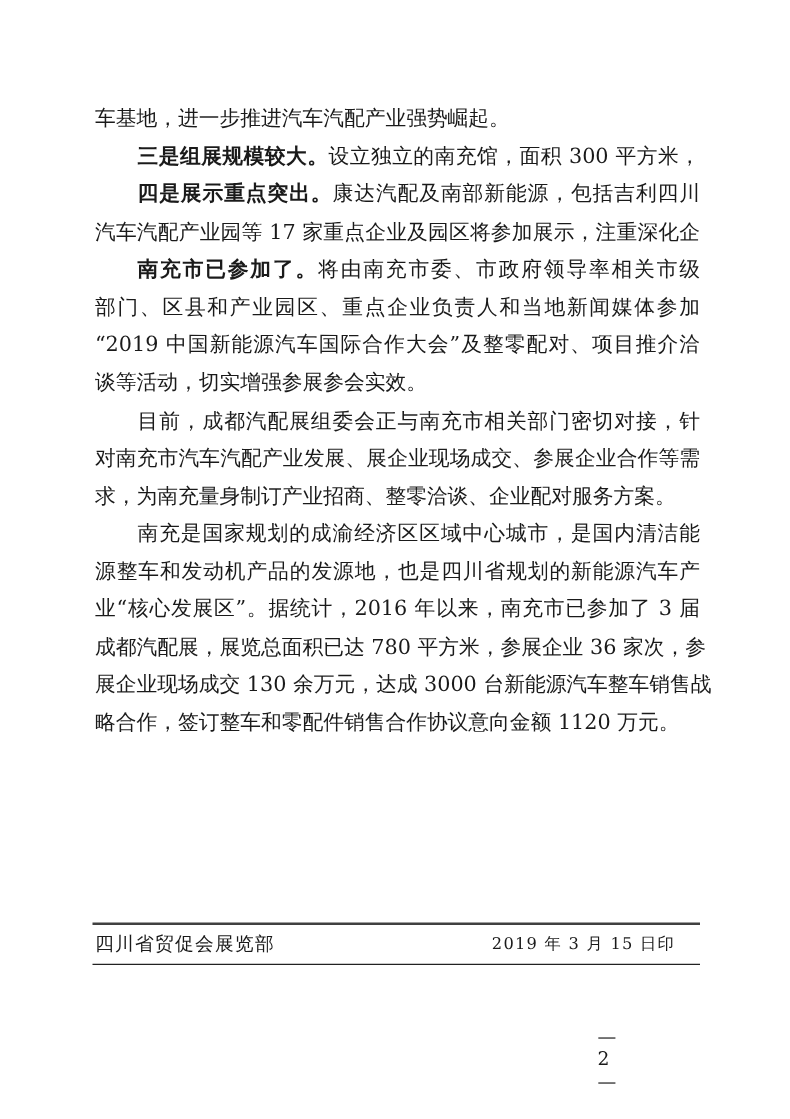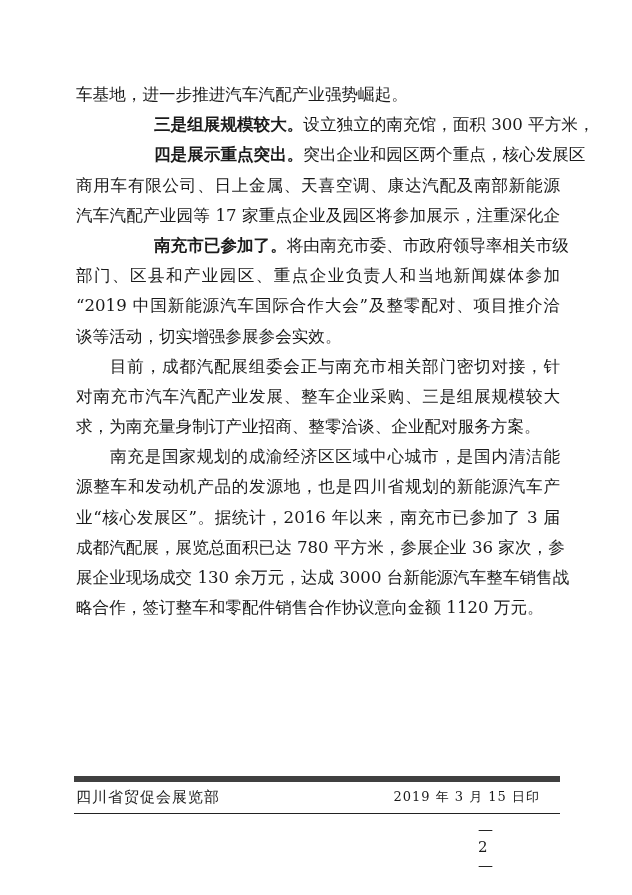--- a/index.html
+++ b/index.html
@@ -4,47 +4,46 @@
   <style>
     html, body { margin: 0; padding: 0; background: #ffffff; }
     body { width: 632px; height: 895px; position: relative; overflow: hidden;
       font-family: "DejaVu Serif", "Liberation Serif", serif; color: #1a1a1a; }
     .page { position: absolute; left: 0; top: 0; width: 501px; height: 895px; }
     .body-text { position: absolute; left: 76px; top: 80px; width: 484px; }
     .line { height: 30.2px; line-height: 30.2px; font-size: 16.6px; white-space: nowrap;
       text-align: justify; text-align-last: justify; letter-spacing: 0; }
     .line.last { text-align-last: left; }
     .indent { padding-left: 34px; }
-    .bold { font-family: "DejaVu Sans", "Liberation Sans", sans-serif; font-weight: bold; margin-left: 44px; }
-    .footer { position: absolute; left: 74px; top: 776px; width: 486px; height: 31px;
-      border-top: 6px solid #404040; border-bottom: 1.5px solid #222; }
+    .bold { font-family: "DejaVu Sans", "Liberation Sans", sans-serif; font-weight: bold; }
+    .footer { position: absolute; left: 74px; top: 738px; width: 486px; height: 31px;
+      border-top: 2px solid #404040; border-bottom: 1.5px solid #222; }
     .footer-left { position: absolute; left: 2px; top: 6px; font-size: 15px; letter-spacing: 1px; }
     .footer-right { position: absolute; right: 20px; top: 6px; font-size: 13px; letter-spacing: 1px; }
     .page-num { position: absolute; left: 478px; top: 820px; font-size: 15px; }
   </style>
 </head>
 <body>
 
 <div class="page">
   <div class="body-text">
     <div class="line last">车基地，进一步推进汽车汽配产业强势崛起。</div>
 
     <div class="line indent"><span class="bold">三是组展规模较大。</span><span>设立独立的南充馆，面积 300 平方米，</span></div>
 
-    <div class="line indent"><span class="bold">四是展示重点突出。</span><span>突出企业和园区两个重点，核心发展区</span></div>
-    <div class="line">商用车有限公司、日上金属、天喜空调、康达汽配及南部新能源</div>
+    <div class="line indent"><span class="bold">四是展示重点突出。</span><span>康达汽配及南部新能源，包括吉利四川</span></div>
     <div class="line">汽车汽配产业园等 17 家重点企业及园区将参加展示，注重深化企</div>
 
     <div class="line indent"><span class="bold">南充市已参加了。</span><span>将由南充市委、市政府领导率相关市级</span></div>
     <div class="line">部门、区县和产业园区、重点企业负责人和当地新闻媒体参加</div>
     <div class="line">“2019 中国新能源汽车国际合作大会”及整零配对、项目推介洽</div>
     <div class="line last">谈等活动，切实增强参展参会实效。</div>
 
     <div class="line indent">目前，成都汽配展组委会正与南充市相关部门密切对接，针</div>
-    <div class="line">对南充市汽车汽配产业发展、整车企业采购、三是组展规模较大</div>
+    <div class="line">对南充市汽车汽配产业发展、展企业现场成交、参展企业合作等需</div>
     <div class="line last">求，为南充量身制订产业招商、整零洽谈、企业配对服务方案。</div>
 
     <div class="line indent">南充是国家规划的成渝经济区区域中心城市，是国内清洁能</div>
     <div class="line">源整车和发动机产品的发源地，也是四川省规划的新能源汽车产</div>
     <div class="line">业“核心发展区”。据统计，2016 年以来，南充市已参加了 3 届</div>
     <div class="line">成都汽配展，展览总面积已达 780 平方米，参展企业 36 家次，参</div>
     <div class="line">展企业现场成交 130 余万元，达成 3000 台新能源汽车整车销售战</div>
     <div class="line last">略合作，签订整车和零配件销售合作协议意向金额 1120 万元。</div>
   </div>
 

